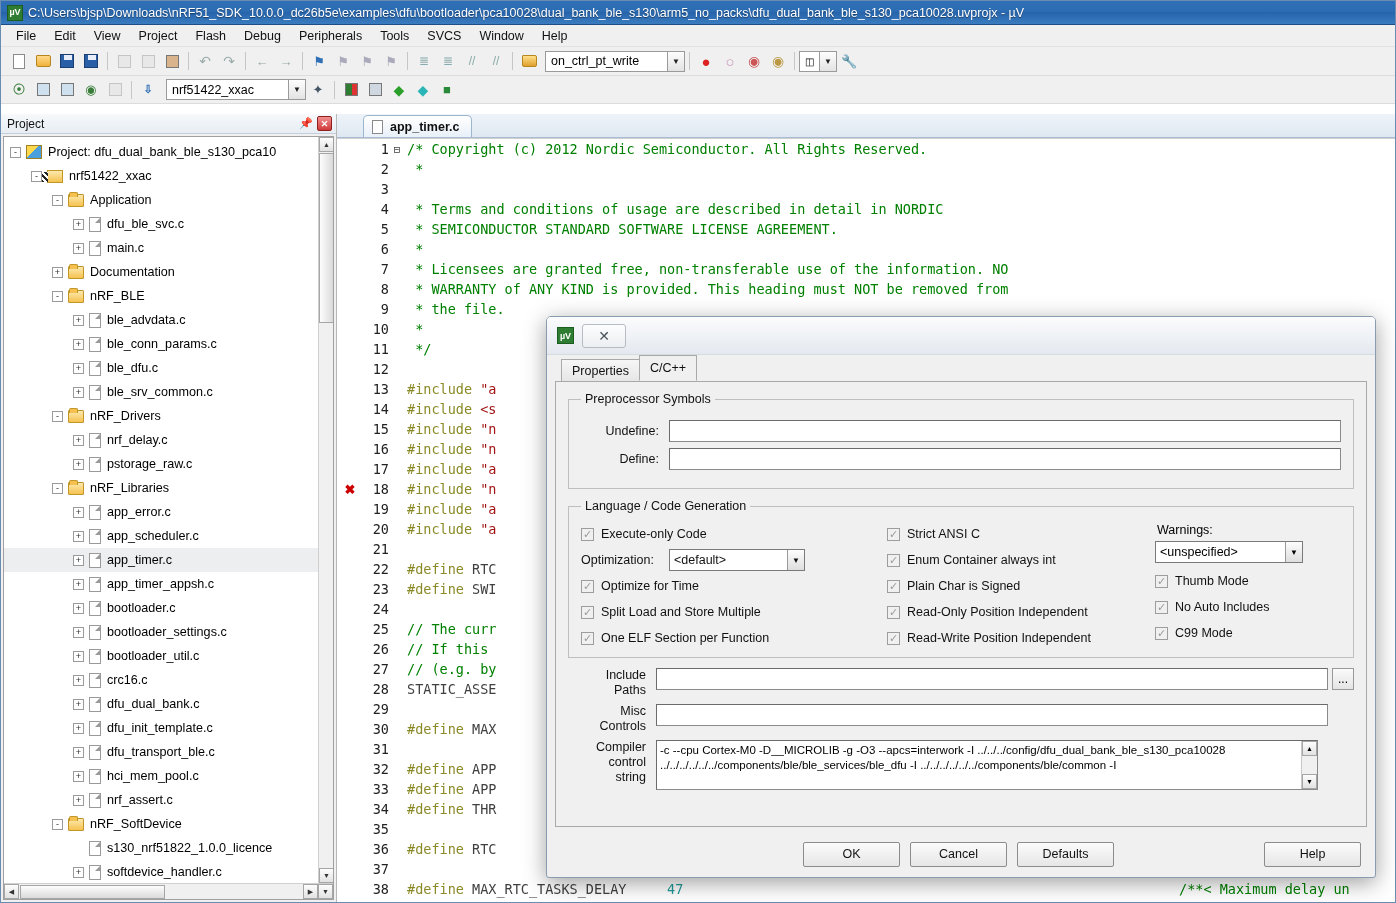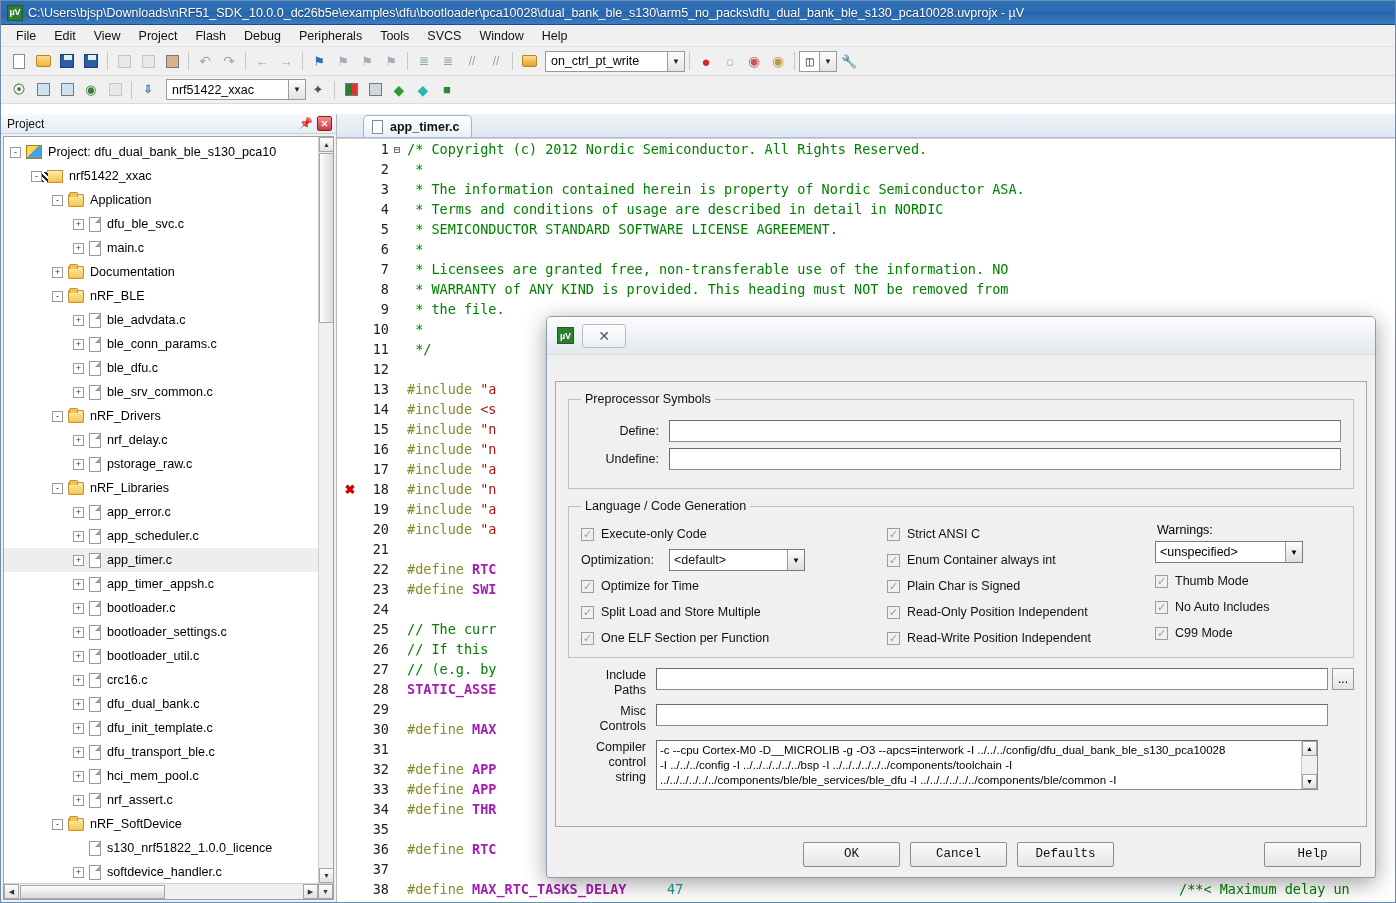--- a/index.html
+++ b/index.html
@@ -265,21 +265,21 @@
   }
   .c-mark { width: 26px; text-align:center; color:#cc0000; font-weight:bold; font-size:13px;
             font-family:"Liberation Sans",sans-serif; }
   .c-num  { width: 26px; text-align:right; color:#222; }
   .c-fold { width: 16px; text-align:center; color:#444; font-size:11px; }
   .c-txt  { padding-left: 2px; text-align: center; }
   .cm { color:#008000; }       
   .pp { color:#8a8a27; }       
   .st { color:#a31515; }       
   .nm { color:#1f9a9a; }       
-  .pl { color:#a21caf;font-weight:bold; }
+  .pl { color:#404040; }
 
   
   .dialog {
     position: absolute;
     left: 545px; top: 315px;
     width: 830px; height: 562px;
     background: #f0f0f0;
     border: 1px solid #8a9bb0;
     border-radius: 5px 5px 3px 3px;
     box-shadow: 0 5px 22px rgba(0,0,0,.38);
@@ -387,21 +387,20 @@
     width:22px;height:22px;border:1px solid #999;
     background:linear-gradient(to bottom,#fafafa,#e4e4e4);
     display:flex;align-items:center;justify-content:center;font-size:12px;
     margin-left:4px;
   }
   .dlg-footer {
     height: 46px;
     display:flex; align-items:center;
     padding: 0 14px;
     gap: 10px;
-    font-family: Liberation Mono, monospace;
   }
   .dbtn {
     width: 97px; height: 25px;
     border:1px solid #8c8c8c;
     background: linear-gradient(to bottom,#fbfbfb,#e6e6e6);
     font-size:12.5px; color:#111;
     display:flex;align-items:center;justify-content:center;
     border-radius:2px;
   }
   .spacer { flex: 1; }
@@ -753,21 +752,21 @@
       <div class="tabstrip">
         <div class="etab">
           <span class="tabicon"></span>
           <span>app_timer.c</span>
         </div>
       </div>
       <div class="code-area">
         <div class="code-scroll" id="code">
             <div class="cline"><span class="c-mark"></span><span class="c-num">1</span><span class="c-fold">⊟</span><span class="c-txt"><span class="cm">/* Copyright (c) 2012 Nordic Semiconductor. All Rights Reserved.</span></span></div>
             <div class="cline"><span class="c-mark"></span><span class="c-num">2</span><span class="c-fold"></span><span class="c-txt"><span class="cm"> *</span></span></div>
-            <div class="cline"><span class="c-mark"></span><span class="c-num">3</span><span class="c-fold"></span><span class="c-txt"><span class="cm"> * The information contained herein is property of Nordic Semiconductor ASA.</span></span></div>
+            <div class="cline"><span class="c-mark"></span><span class="c-num">3</span><span class="c-fold"></span></div>
             <div class="cline"><span class="c-mark"></span><span class="c-num">4</span><span class="c-fold"></span><span class="c-txt"><span class="cm"> * Terms and conditions of usage are described in detail in NORDIC</span></span></div>
             <div class="cline"><span class="c-mark"></span><span class="c-num">5</span><span class="c-fold"></span><span class="c-txt"><span class="cm"> * SEMICONDUCTOR STANDARD SOFTWARE LICENSE AGREEMENT.</span></span></div>
             <div class="cline"><span class="c-mark"></span><span class="c-num">6</span><span class="c-fold"></span><span class="c-txt"><span class="cm"> *</span></span></div>
             <div class="cline"><span class="c-mark"></span><span class="c-num">7</span><span class="c-fold"></span><span class="c-txt"><span class="cm"> * Licensees are granted free, non-transferable use of the information. NO</span></span></div>
             <div class="cline"><span class="c-mark"></span><span class="c-num">8</span><span class="c-fold"></span><span class="c-txt"><span class="cm"> * WARRANTY of ANY KIND is provided. This heading must NOT be removed from</span></span></div>
             <div class="cline"><span class="c-mark"></span><span class="c-num">9</span><span class="c-fold"></span><span class="c-txt"><span class="cm"> * the file.</span></span></div>
             <div class="cline"><span class="c-mark"></span><span class="c-num">10</span><span class="c-fold"></span><span class="c-txt"><span class="cm"> *</span></span></div>
             <div class="cline"><span class="c-mark"></span><span class="c-num">11</span><span class="c-fold"></span><span class="c-txt"><span class="cm"> */</span></span></div>
             <div class="cline"><span class="c-mark"></span><span class="c-num">12</span><span class="c-fold"></span><span class="c-txt"></span></div>
             <div class="cline"><span class="c-mark"></span><span class="c-num">13</span><span class="c-fold"></span><span class="c-txt"><span class="pp">#include </span><span class="st">"a</span></span></div>
@@ -801,31 +800,35 @@
     </div>
   </div>
 
   <div class="dialog">
     <div class="dlg-title">
       <span class="dicon">µV</span>
       <span class="dlg-close">✕</span>
     </div>
 
     <div class="dlg-body">
+      <div class="tabrow">
+        <div class="dtab">Properties</div>
+        <div class="dtab active">C/C++</div>
+      </div>
 
       <div class="tabpanel">
 
         <fieldset class="grp">
           <legend>Preprocessor Symbols</legend>
           <div class="field-row">
-            <div class="field-lbl" style="width:78px;margin-right:10px">Define:</div>
+            <div class="field-lbl" style="width:78px;margin-right:10px">Undefine:</div>
             <div class="txtbox" style="flex:1"></div>
           </div>
           <div class="field-row">
-            <div class="field-lbl" style="width:78px;margin-right:10px">Undefine:</div>
+            <div class="field-lbl" style="width:78px;margin-right:10px">Define:</div>
             <div class="txtbox" style="flex:1"></div>
           </div>
         </fieldset>
 
         <fieldset class="grp" style="padding-bottom:6px">
           <legend>Language / Code Generation</legend>
           <div style="display:flex;gap:0">
             <div style="width:306px">
               <div class="chk-row">
                 <span class="cbx">✓</span>
@@ -909,21 +912,20 @@
 Controls</div>
           <div class="txtbox" style="flex:1;margin-right:26px"></div>
         </div>
 
         <div class="field-row" style="align-items:flex-start">
           <div class="field-lbl" style="width:78px;margin-right:10px;white-space:pre-line;line-height:15px">Compiler
 control
 string</div>
           <div class="multiline" style="flex:1;height:50px;margin-right:36px">
             <div>-c --cpu Cortex-M0 -D__MICROLIB -g -O3 --apcs=interwork -I ../../../config/dfu_dual_bank_ble_s130_pca10028</div>
-            <div>-I ../../../config -I ../../../../../../bsp -I ../../../../../../components/toolchain -I</div>
             <div>../../../../../../components/ble/ble_services/ble_dfu -I ../../../../../../components/ble/common -I</div>
             <div class="ml-scroll">
               <div class="b">▲</div>
               <div class="b">▼</div>
             </div>
           </div>
         </div>
 
       </div>
     </div>

